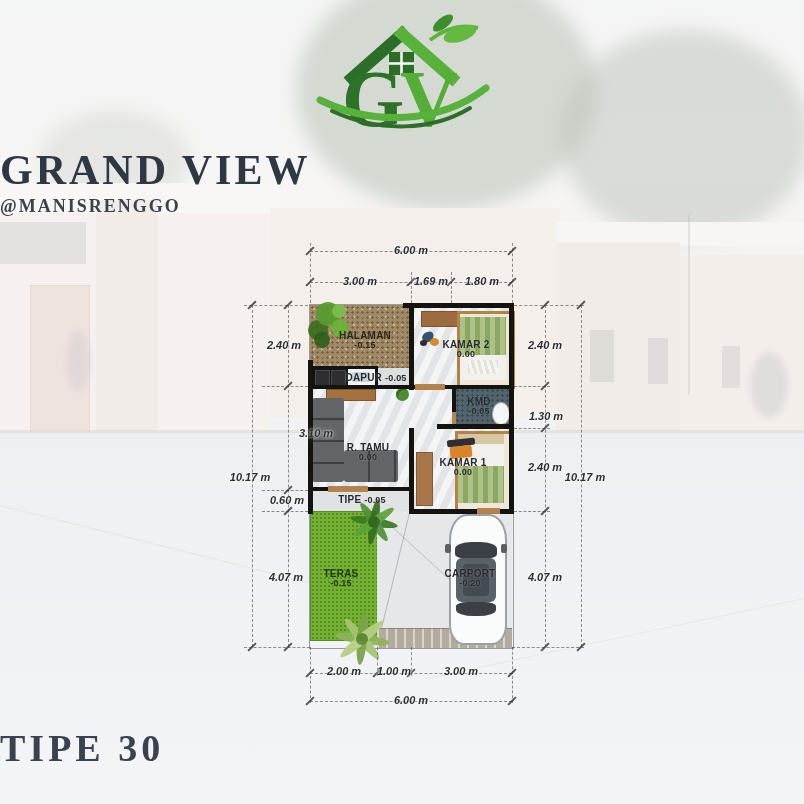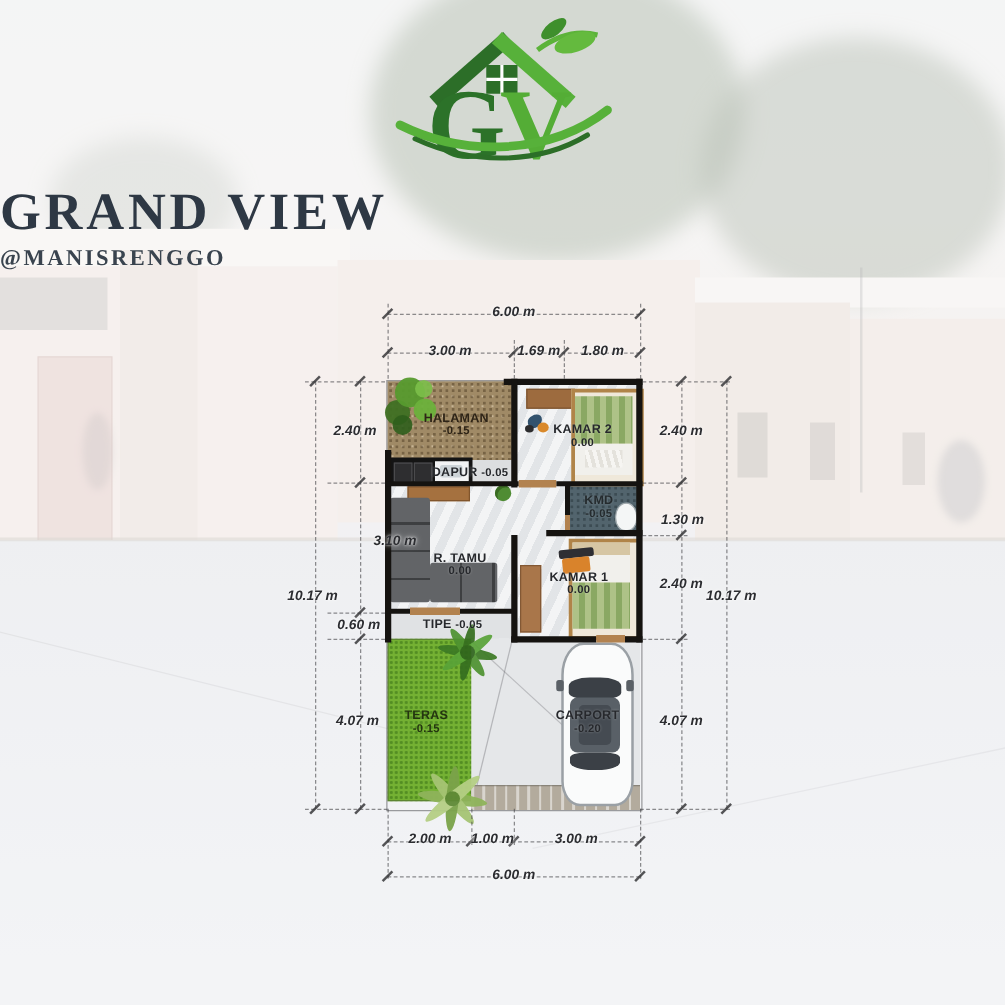--- a/index.html
+++ b/index.html
@@ -299,14 +299,15 @@
   <div class="dim" style="left:545px;top:345px;">2.40 m</div>
   <div class="dim" style="left:546px;top:416px;">1.30 m</div>
   <div class="dim" style="left:545px;top:467px;">2.40 m</div>
   <div class="dim" style="left:545px;top:577px;">4.07 m</div>
   <div class="dim" style="left:585px;top:477px;">10.17 m</div>
   <div class="dim" style="left:344px;top:671px;">2.00 m</div>
   <div class="dim" style="left:394px;top:671px;">1.00 m</div>
   <div class="dim" style="left:461px;top:671px;">3.00 m</div>
   <div class="dim" style="left:411px;top:700px;">6.00 m</div>
 
+  <div class="title" style="top:726px;font-size:38px;letter-spacing:4px;color:#39424e;z-index:30;">TIPE 30</div>
 
 </div>
 
 </body></html>

